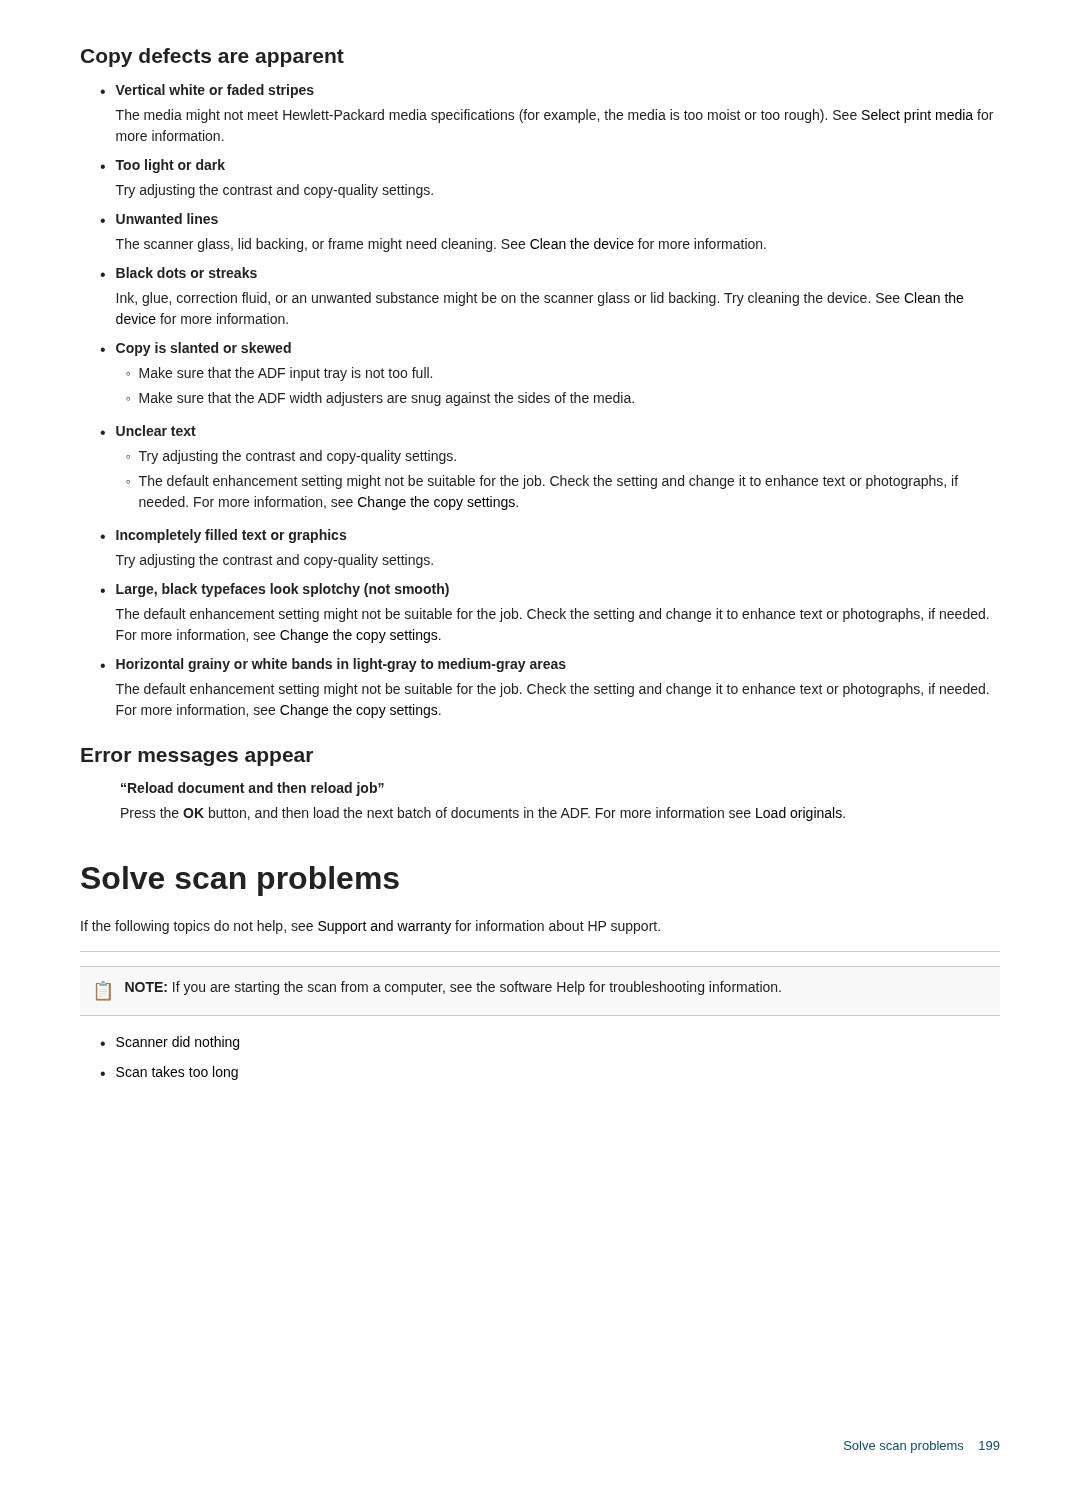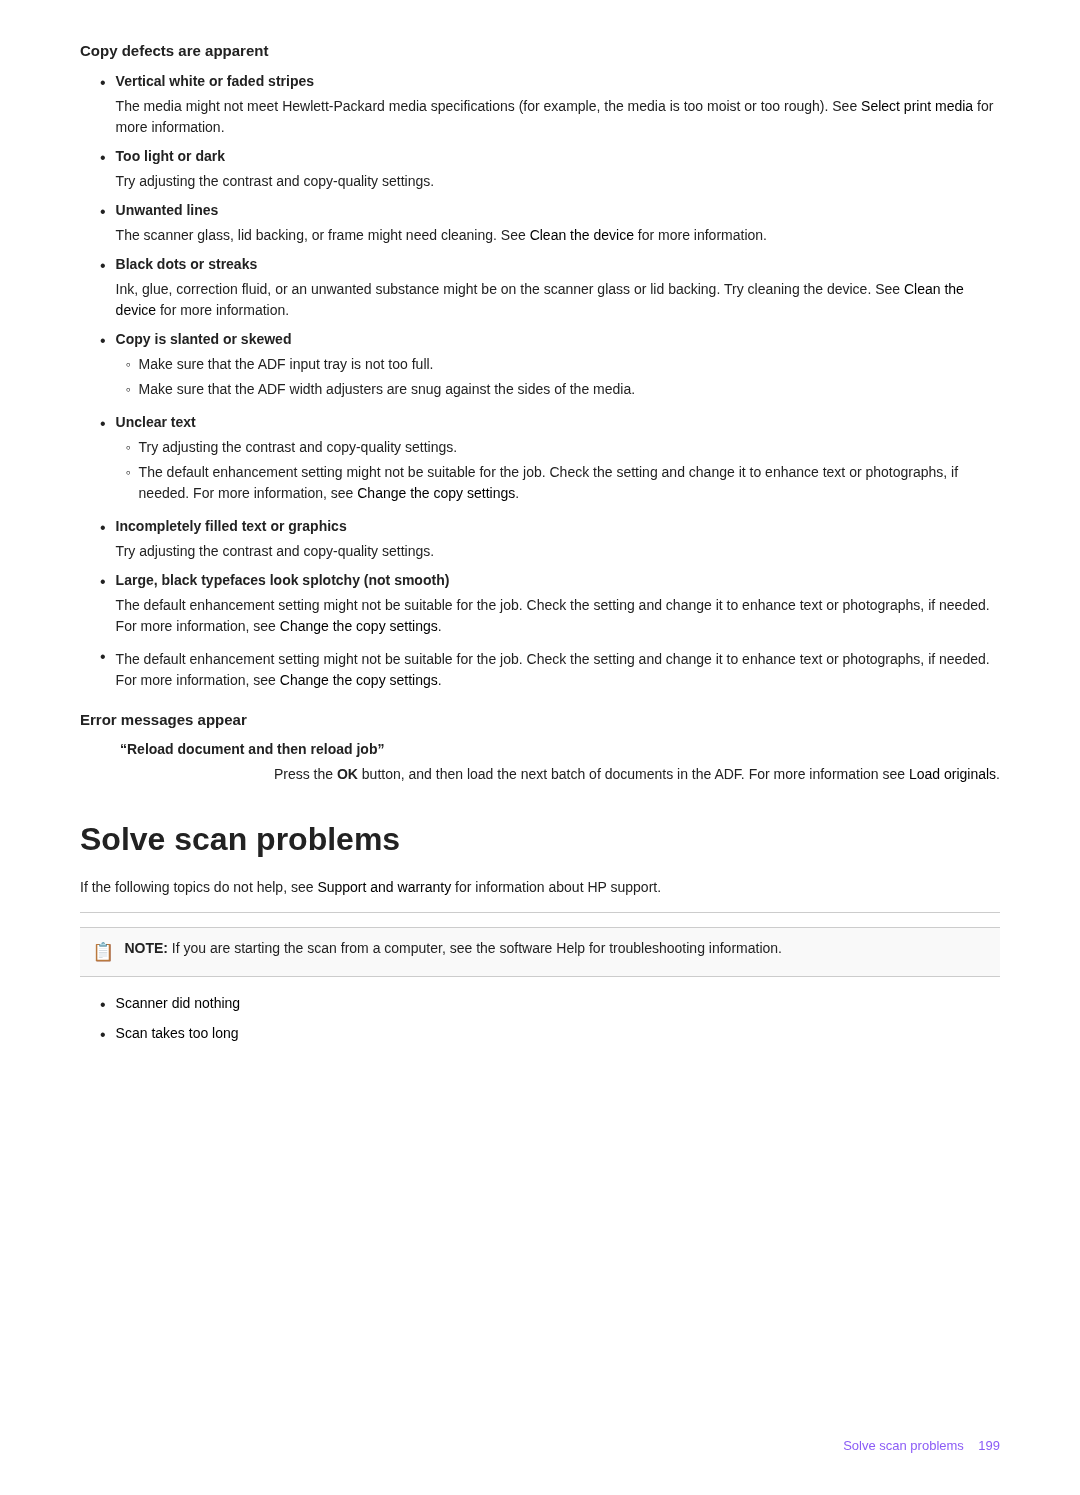--- a/index.html
+++ b/index.html
@@ -9,21 +9,21 @@
       font-size: 14px;
       color: #222;
       background: #fff;
       width: 1080px;
       min-height: 1495px;
       padding: 40px 80px 60px 80px;
       line-height: 1.5;
     }
 
     h2.section-heading {
-      font-size: 15px;
+      font-size: 21px;
       font-weight: bold;
       margin-bottom: 8px;
     }
 
     h1.page-title {
       font-size: 32px;
       font-weight: bold;
       margin: 30px 0 14px 0;
       border-bottom: none;
     }
@@ -90,21 +90,20 @@
     .error-subheading {
       font-weight: bold;
       font-size: 14px;
       margin-bottom: 4px;
       padding-left: 40px;
     }
 
     .error-para {
       padding-left: 40px;
       margin-bottom: 6px;
-      text-align: right;
     }
 
     .section-block {
       margin-bottom: 18px;
     }
 
     hr.divider {
       border: none;
       border-top: 1px solid #ccc;
       margin: 14px 0;
@@ -129,21 +128,21 @@
 
     .note-label {
       font-weight: bold;
     }
 
     .footer-line {
       position: fixed;
       bottom: 40px;
       right: 80px;
       font-size: 13px;
-      color: #8b5cf6;
+      color: #0c4a6e;
     }
 
     .intro-para {
       margin-bottom: 10px;
     }
 
     .link-list {
       list-style: none;
       padding: 0;
       margin: 0 0 4px 0;
@@ -249,20 +248,21 @@
       <div class="item-content">
         <span class="bold-label">Large, black typefaces look splotchy (not smooth)</span>
         <p class="para">
           <span>The default enhancement setting might not be suitable for the job. Check the setting and change it to enhance text or photographs, if needed. For more information, see </span><a class="link" href="#">Change the copy settings</a><span>.</span>
         </p>
       </div>
     </li>
 
     <li>
       <div class="item-content">
+        <span class="bold-label">Horizontal grainy or white bands in light-gray to medium-gray areas</span>
         <p class="para">
           <span>The default enhancement setting might not be suitable for the job. Check the setting and change it to enhance text or photographs, if needed. For more information, see </span><a class="link" href="#">Change the copy settings</a><span>.</span>
         </p>
       </div>
     </li>
 
   </ul>
 </div>
 
 <div class="section-block">

